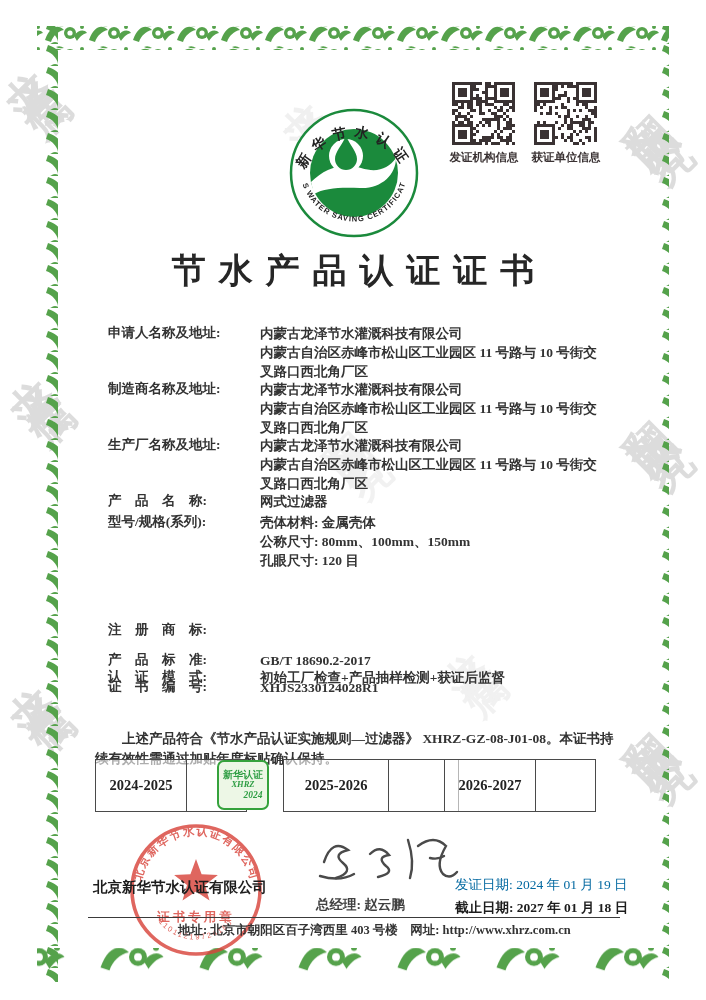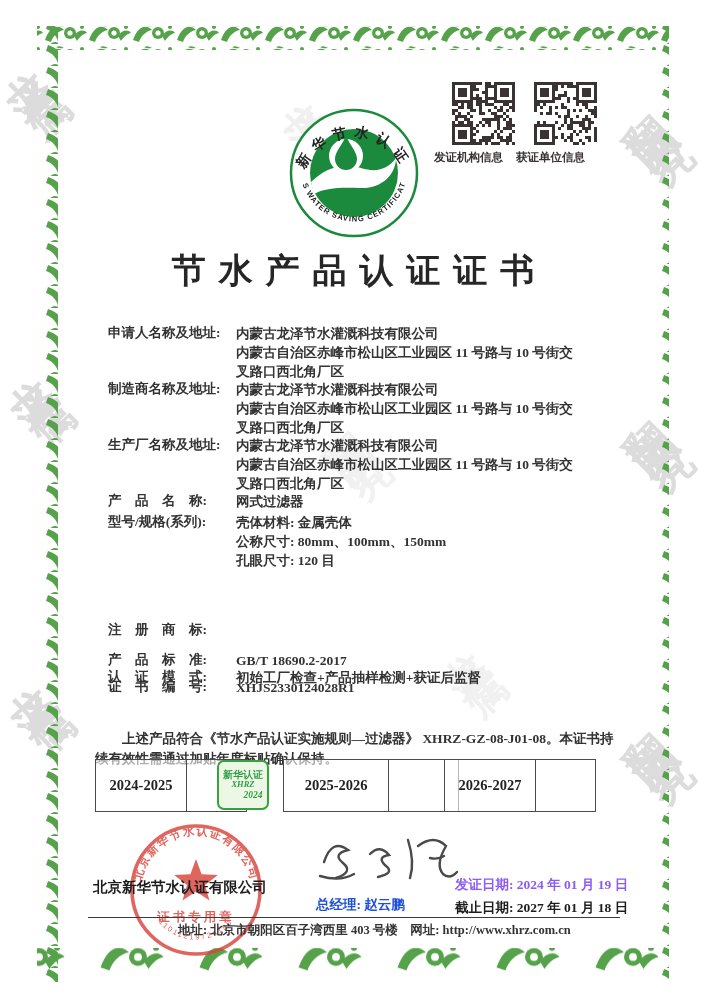--- a/index.html
+++ b/index.html
@@ -17,44 +17,44 @@
   }
   
   .title{
     position:absolute;top:248px;left:0;width:706px;text-align:center;
     font-size:34px;font-weight:bold;color:#262626;letter-spacing:.38em;padding-left:.38em;box-sizing:border-box;
   }
   
   .row{position:absolute;left:108px;display:flex;font-size:13.5px;font-weight:bold;color:#333;}
   .row .lbl{width:128px;flex:0 0 128px;}
   .row .val{width:380px;line-height:19px;}
-  .val div{min-height:19px;}
+  .val div{min-height:19px;margin-left:24px;}
   
   .statement{
     position:absolute;left:95px;top:729px;width:520px;
     font-size:13.5px;font-weight:bold;line-height:19.5px;color:#333;text-indent:2em;
   }
   
   .ybox{position:absolute;top:759px;height:53px;border:1px solid #4a4a4a;display:flex;box-sizing:border-box;background:rgba(255,255,255,.6);}
   .ycell{flex:0 0 60%;display:flex;align-items:center;justify-content:center;font-size:14.5px;font-weight:bold;color:#222;border-right:1px solid #4a4a4a;}
   .scell{flex:1;display:flex;justify-content:center;}
   .sticker{
     width:48px;height:46px;border:2px solid #35a23c;border-radius:7px;background:#edf7e6;
     display:flex;flex-direction:column;align-items:center;justify-content:center;color:#2f9e44;line-height:1.15;
   }
   .sticker .s1{font-size:10px;font-weight:bold;}
   .sticker .s2{font-size:8.5px;font-weight:bold;font-style:italic;}
   .sticker .s3{font-size:9.5px;font-weight:bold;font-style:italic;margin-left:20px;}
   
   .qr{position:absolute;width:63px;height:63px;}
-  .qrlbl{position:absolute;font-size:11.5px;font-weight:bold;color:#3a3233;width:100px;}
+  .qrlbl{position:absolute;font-size:11.5px;font-weight:bold;color:#3a3233;width:100px;text-align:center;}
   
   .f-company{position:absolute;left:93px;top:878px;font-size:14.5px;font-weight:bold;color:#1d1d1d;z-index:5;}
-  .f-manager{position:absolute;left:316px;top:896px;font-size:13.5px;font-weight:bold;color:#1d4ed8;}
-  .f-date1{position:absolute;left:455px;top:876px;font-size:13.5px;font-weight:bold;color:#8b5cf6;}
+  .f-manager{position:absolute;left:316px;top:896px;font-size:13.5px;font-weight:bold;color:#404040;}
+  .f-date1{position:absolute;left:455px;top:876px;font-size:13.5px;font-weight:normal;color:#0369a1;}
   .f-date2{position:absolute;left:455px;top:899px;font-size:13.5px;font-weight:bold;color:#1d1d1d;}
   .f-rule{position:absolute;left:88px;top:917px;width:532px;height:0;border-top:1.5px solid #3a3a3a;}
   .f-addr{position:absolute;left:178px;top:922px;font-size:12.5px;font-weight:bold;color:#333;}
 </style>
 </head>
 <body>
 
 <div id="cert">
 
   <div class="wm" style="left:-20px;top:48px;font-size:44px;opacity:.30;">龙泽专属</div>

